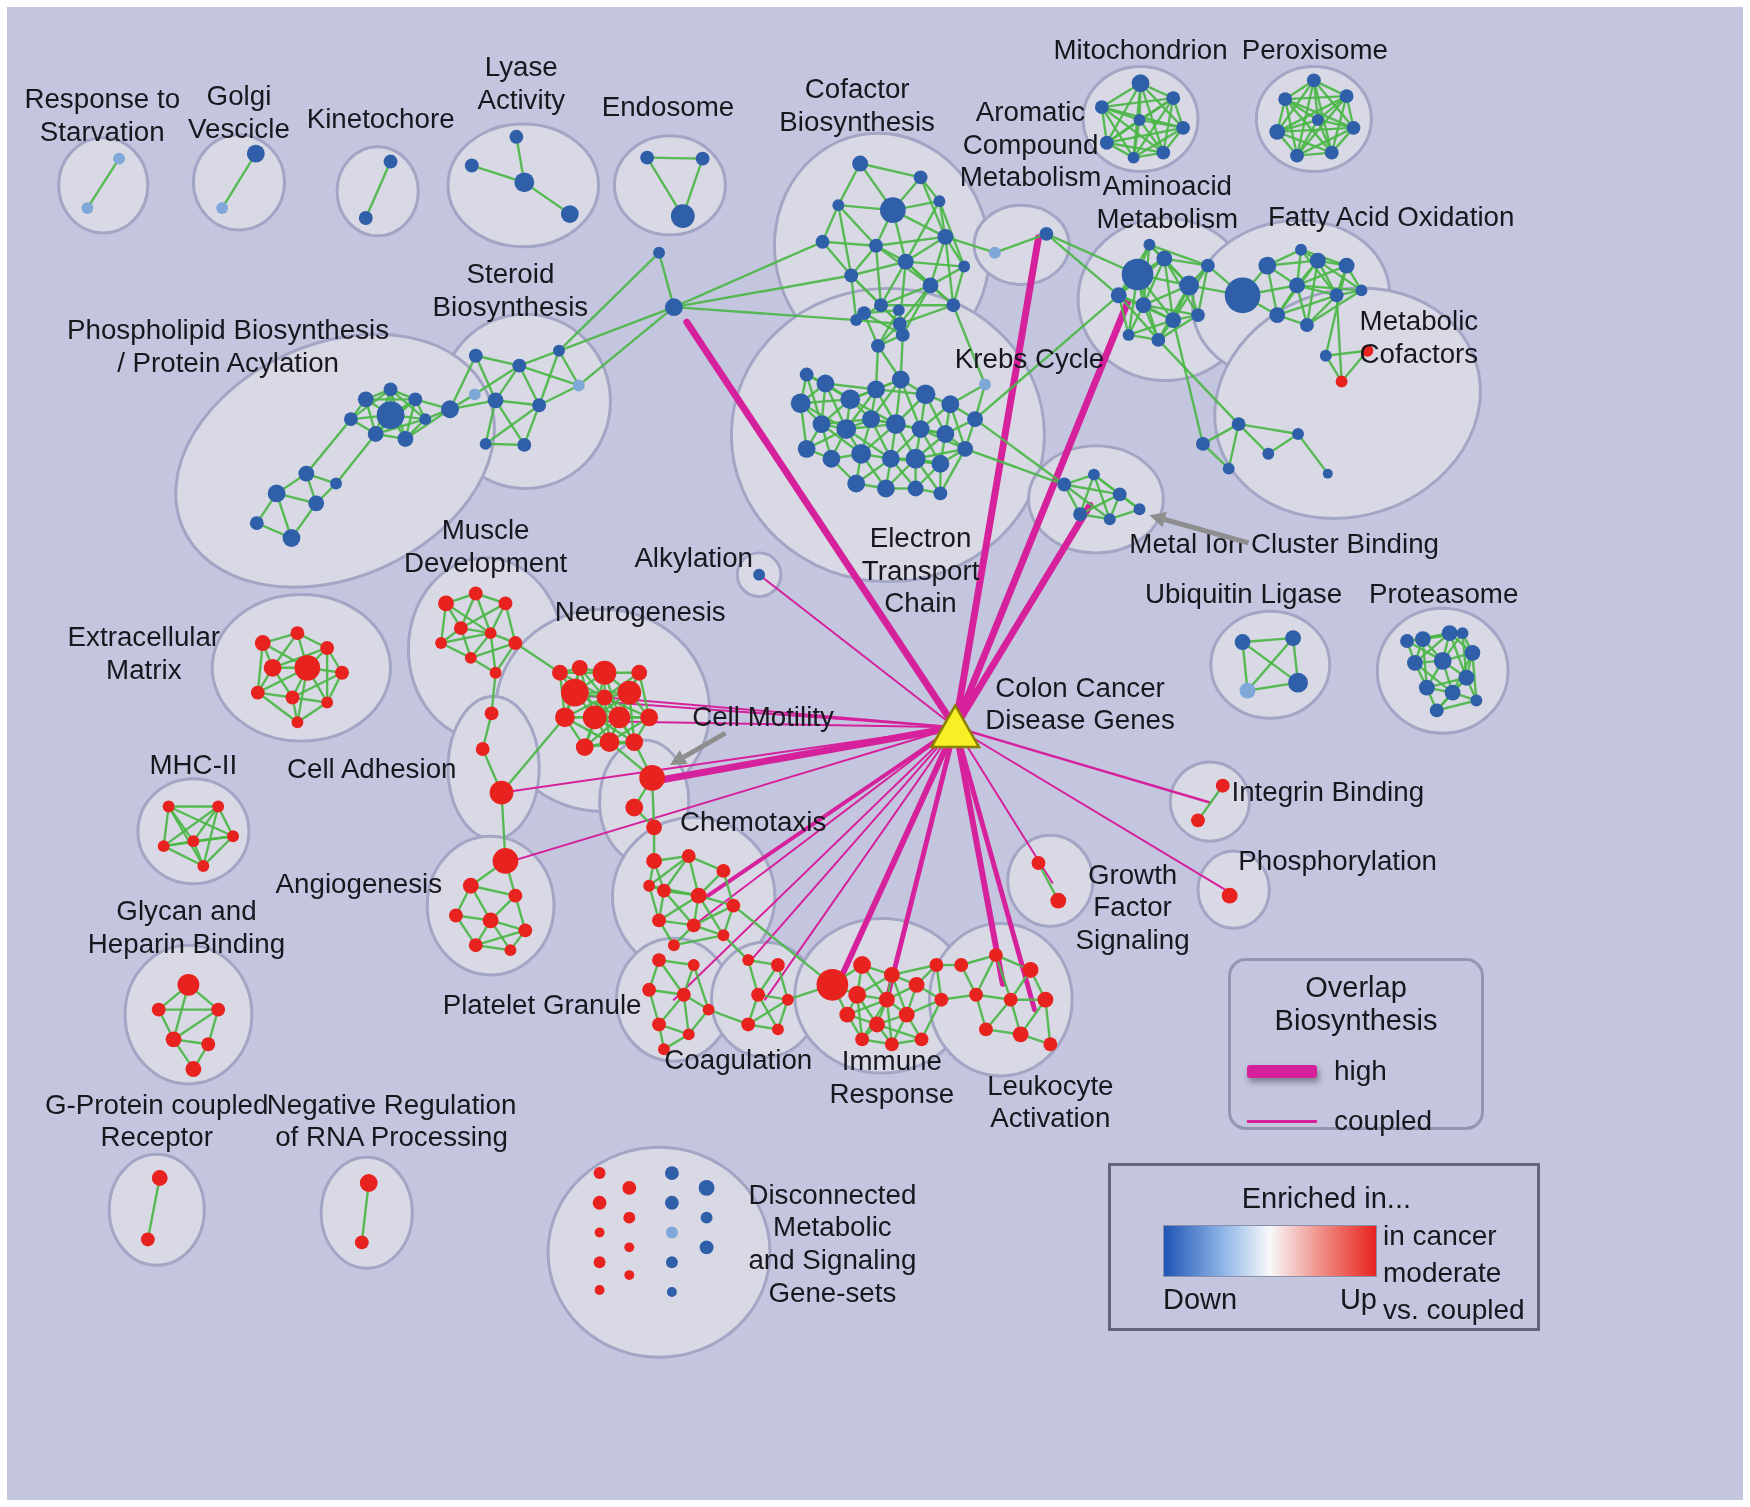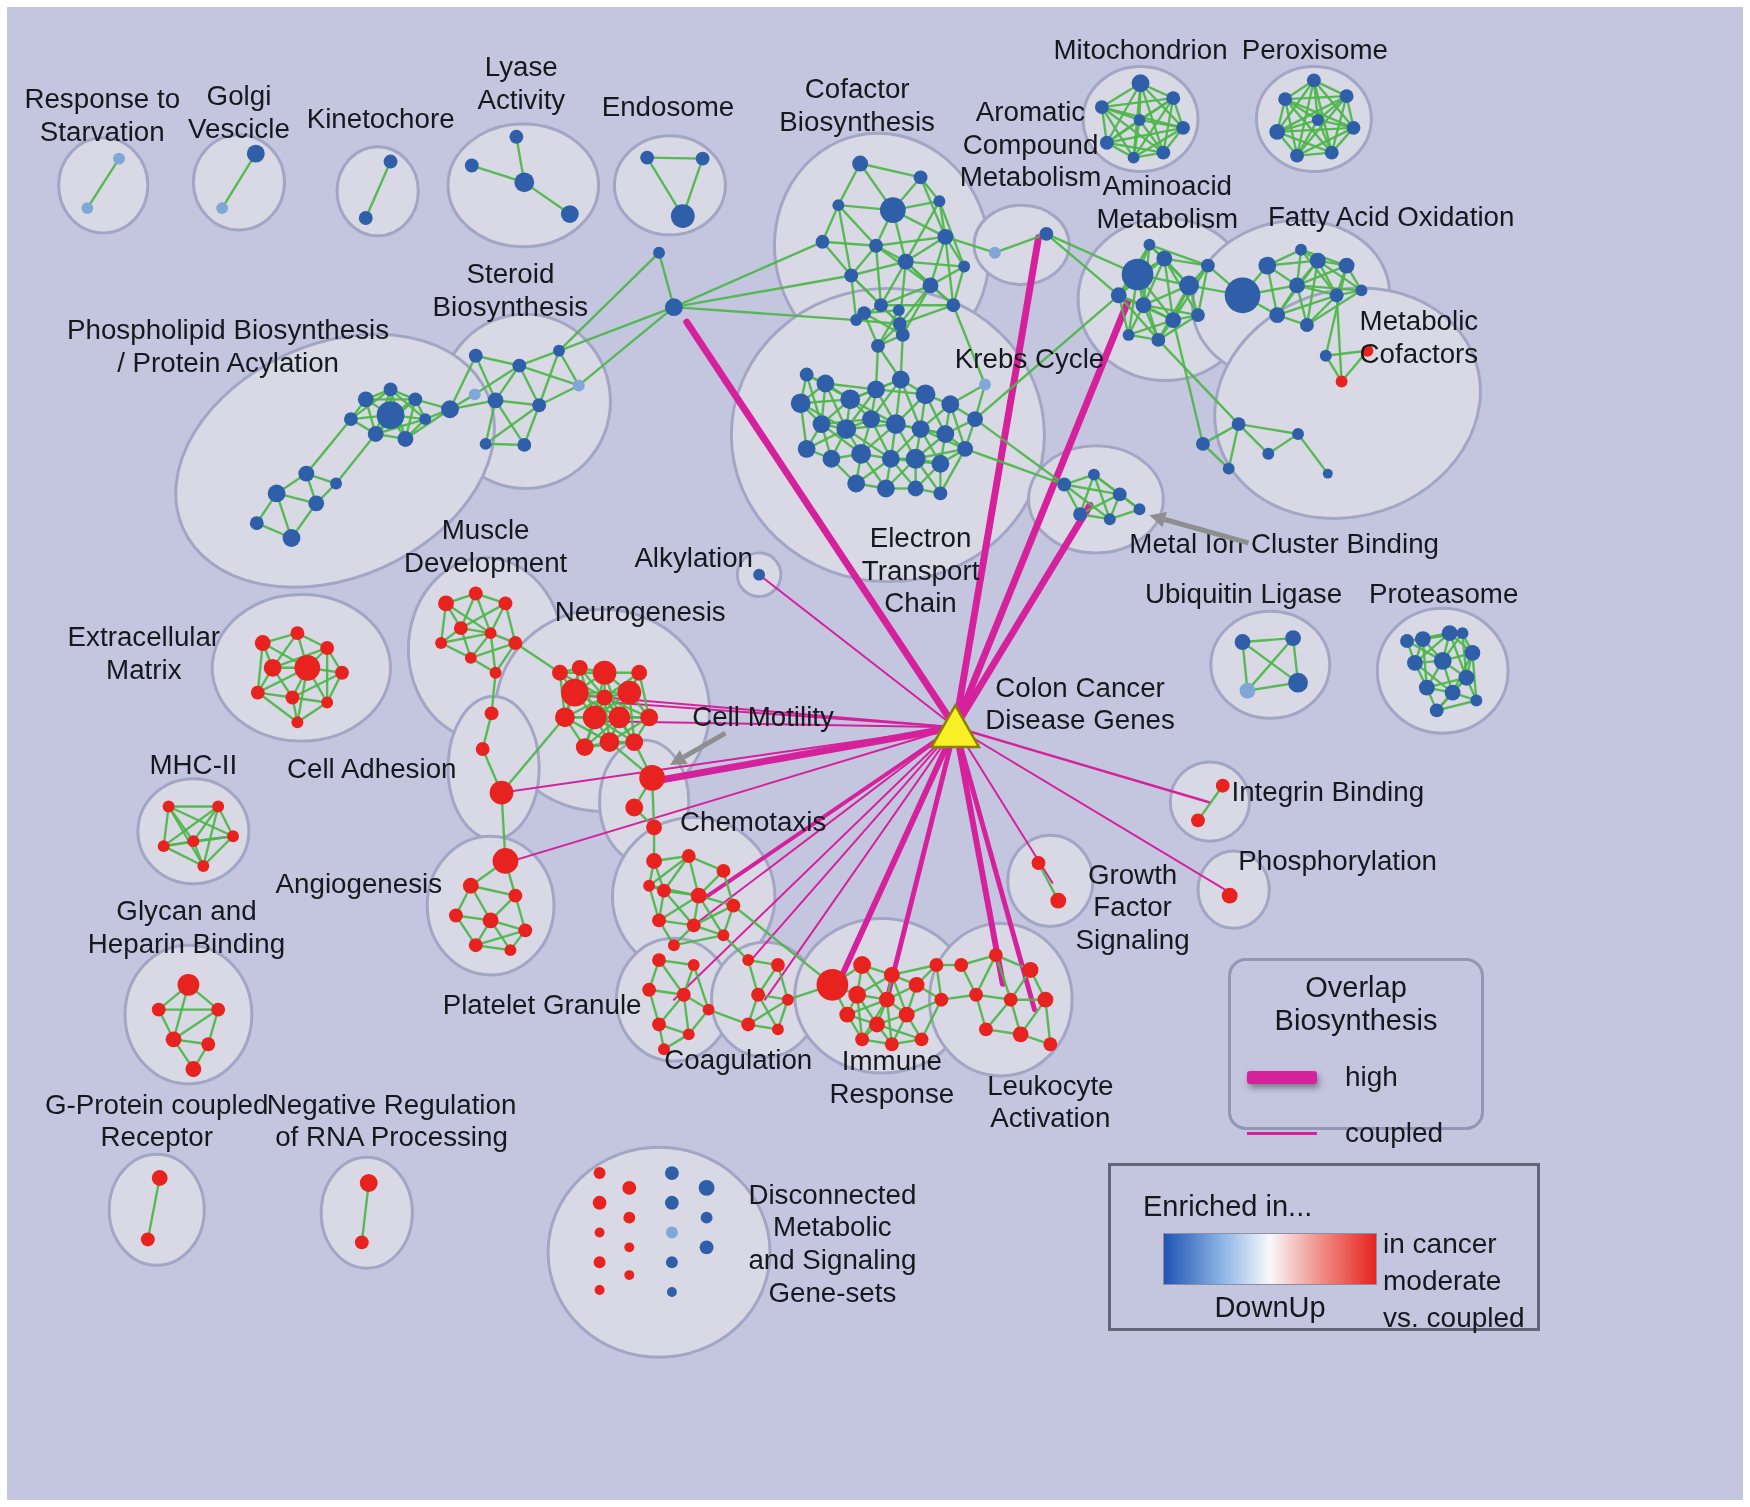--- a/index.html
+++ b/index.html
@@ -4,34 +4,34 @@
 <style>
   *{box-sizing:border-box;}
   body{margin:0;background:#ffffff;font-family:"Liberation Sans",sans-serif;}
   .stage{position:relative;width:1750px;height:1507px;background:var(--bg,#c4c6e0);border:7px solid #ffffff;overflow:hidden;}
   svg#net{position:absolute;left:0;top:0;width:100%;height:100%;}
   .lbl{font:28px "Liberation Sans",sans-serif;fill:var(--label,#17171d);}
   
   .legend-overlap{position:absolute;left:1221px;top:951px;width:256px;height:172px;
     border:3px solid #9296b4;border-radius:18px;color:var(--label,#17171d);}
   .lg-title{font-size:29px;text-align:center;line-height:33px;margin-top:10px;}
-  .lg-row{display:flex;align-items:center;gap:28px;padding:0 16px;margin-top:24px;}
+  .lg-row{display:flex;align-items:center;gap:17px;padding:0 16px;margin-top:18px;}
   .bar-high{width:70px;height:13px;background:var(--overlap,#d6219c);border-radius:3px;
     box-shadow:2px 4px 6px rgba(50,50,60,.5);flex:0 0 auto;}
   .bar-moderate{width:70px;height:3px;background:var(--overlap,#d6219c);flex:0 0 auto;}
   .lg-label{font-size:28px;}
   
   .legend-enriched{position:absolute;left:1101px;top:1156px;width:432px;height:168px;
     border:3px solid #62667a;color:var(--label,#17171d);}
-  .enr-title{font-size:29px;text-align:left;width:268px;margin:24px 0 0 32px;}
+  .enr-title{font-size:29px;text-align:right;width:268px;margin:16px 0 0 32px;}
   .enr-row{display:flex;align-items:flex-start;margin-top:10px;}
   .enr-left{margin-left:52px;width:214px;}
   .gradient-bar{width:214px;height:52px;border:1px solid #8b8fa8;
     background:linear-gradient(90deg,var(--gradient_down,#1f54b4) 0%,#8fb6e6 28%,#f8f8fb 50%,#f0978f 72%,var(--gradient_up,#e8231f) 100%);}
-  .grad-ends{display:flex;justify-content:center;font-size:29px;margin-top:6px;}
+  .grad-ends{display:flex;justify-content:space-between;font-size:29px;margin-top:6px;}
   .enr-side{width:150px;text-align:left;font-size:28px;line-height:37px;margin-left:6px;margin-top:-8px;}
 </style>
 </head>
 <body>
 
 <div class="stage">
   <svg id="net" viewBox="0 0 1750 1507">
       <g>
         <ellipse cx="96" cy="180" rx="45" ry="48" fill="#d8d9e5" stroke="#a2a5c4" stroke-width="3"></ellipse>
         <ellipse cx="233" cy="177" rx="46" ry="48" fill="#d8d9e5" stroke="#a2a5c4" stroke-width="3"></ellipse>

